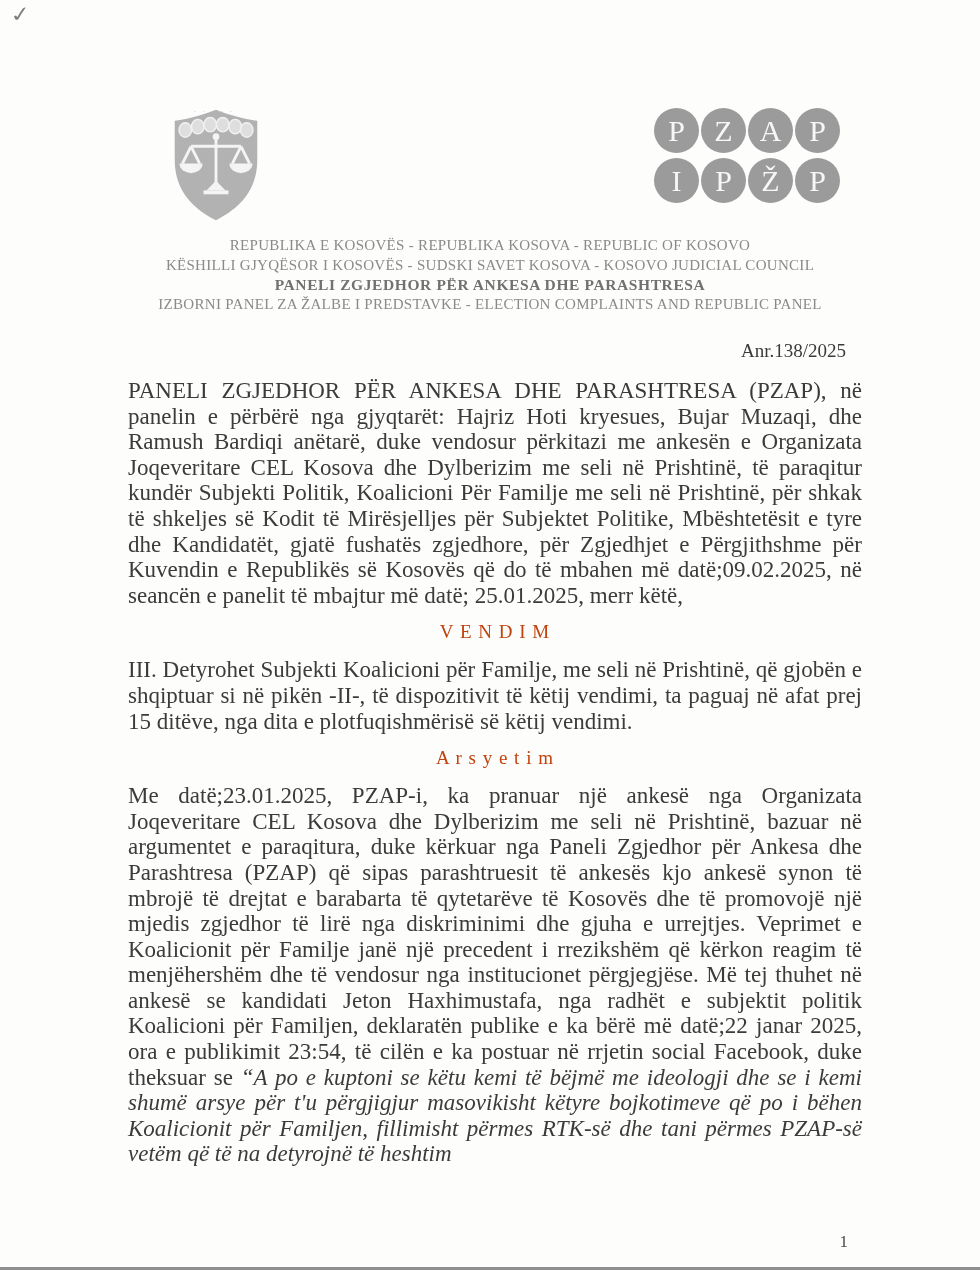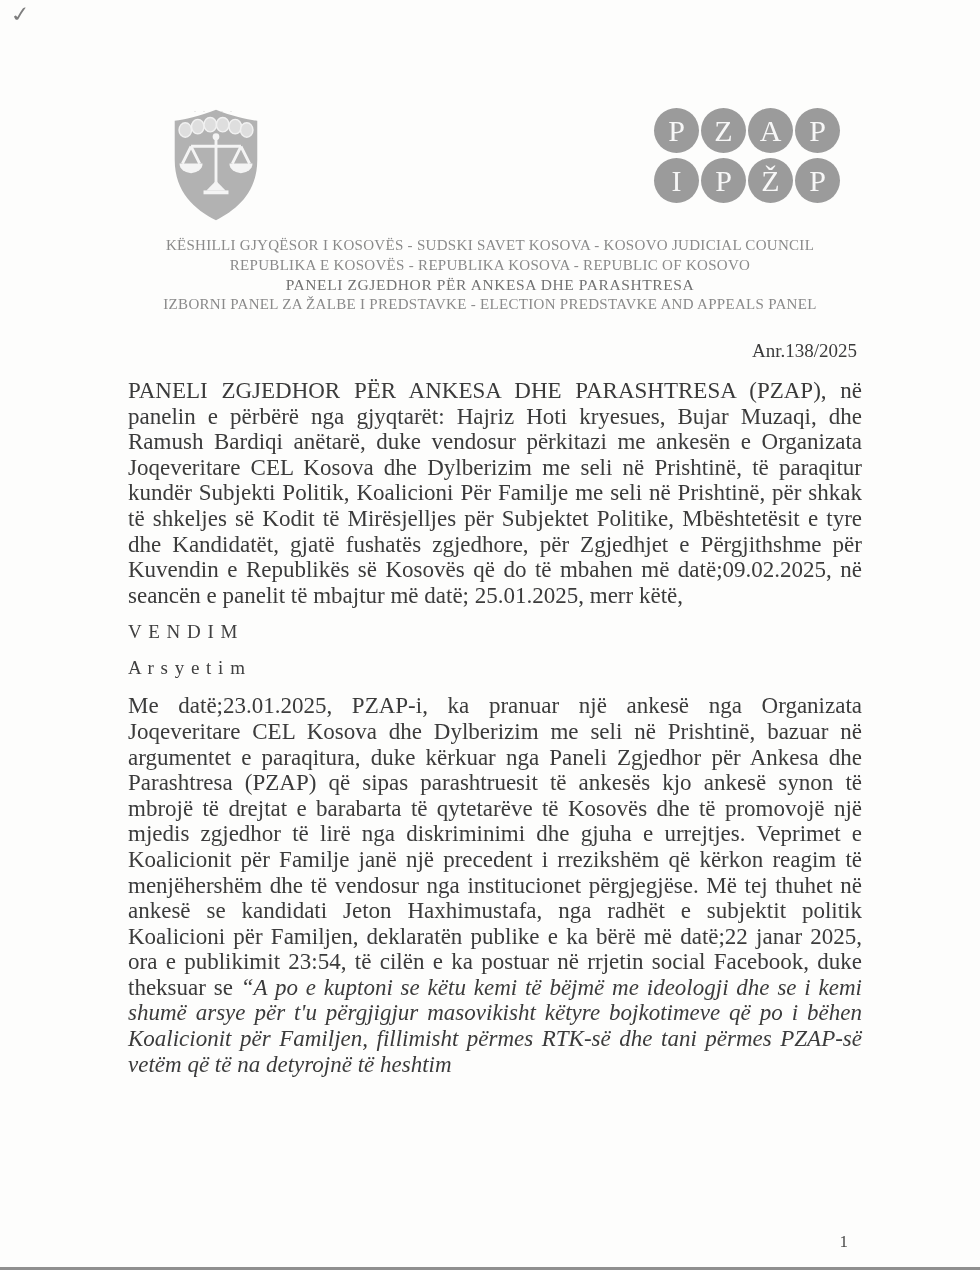--- a/index.html
+++ b/index.html
@@ -20,31 +20,31 @@
   .logo { position:absolute; top:108px; left:654px; }
   .logo-row { display:flex; gap:2px; }
   .logo-row + .logo-row { margin-top:5px; }
   .logo-circle {
     width:45px; height:45px; border-radius:50%; background:#9b9b9b;
     color:#f7f7f7; display:flex; align-items:center; justify-content:center;
     font-size:30px; line-height:1; font-family:"Liberation Serif",serif;
   }
   .org-lines { position:absolute; top:236px; left:0; width:100%; text-align:center;
     color:#8a8a8a; font-size:15px; line-height:19.5px; letter-spacing:0.3px; }
-  .org-line-bold { font-weight:normal; color:#717171; font-size:15.5px; letter-spacing:0.6px; }
+  .org-line-bold { font-weight:bold; color:#717171; font-size:15.5px; letter-spacing:0.6px; }
   
   .content { position:absolute; top:340px; left:128px; width:734px; }
-  .case-number { text-align:right; font-size:19px; margin:0 5px 16px 0; }
+  .case-number { text-align:right; font-size:19px; margin:0 16px 16px 0; }
   p.body-par {
     margin:0 0 13px 0; font-size:23px; line-height:25.6px;
     text-align:justify;
   }
   h2.center-heading {
-    margin:6px 0 14px 0; text-align:left; font-size:19px; font-weight:400;
-    letter-spacing:1px; color:#404040;
+    margin:6px 0 14px 0; text-align:center; font-size:19px; font-weight:400;
+    letter-spacing:1px; color:#c2410c;
   }
   .quote-italic { font-style:italic; }
   .page-number { position:absolute; bottom:18px; right:132px; font-size:17px; color:#4a4a4a; }
   .bottom-edge { position:absolute; bottom:0; left:0; width:100%; height:3px; background:#8f8f8f; }
 </style>
 </head>
 <body>
 
 <div class="page">
 
@@ -84,33 +84,34 @@
     </div>
     <div class="logo-row">
       <span class="logo-circle">I</span>
       <span class="logo-circle">P</span>
       <span class="logo-circle">Ž</span>
       <span class="logo-circle">P</span>
     </div>
   </div>
 
   <div class="org-lines">
+    <div>REPUBLIKA E KOSOVËS - REPUBLIKA KOSOVA - REPUBLIC OF KOSOVO</div>
     <div>KËSHILLI GJYQËSOR I KOSOVËS - SUDSKI SAVET KOSOVA - KOSOVO JUDICIAL COUNCIL</div>
-    <div>REPUBLIKA E KOSOVËS - REPUBLIKA KOSOVA - REPUBLIC OF KOSOVO</div>
     <div class="org-line-bold">PANELI ZGJEDHOR PËR ANKESA DHE PARASHTRESA</div>
-    <div>IZBORNI PANEL ZA ŽALBE I PREDSTAVKE - ELECTION PREDSTAVKE AND APPEALS PANEL</div>
+    <div>IZBORNI PANEL ZA ŽALBE I PREDSTAVKE - ELECTION COMPLAINTS AND REPUBLIC PANEL</div>
   </div>
 
   <div class="content">
     <div class="case-number">Anr.138/2025</div>
 
     <p class="body-par">PANELI ZGJEDHOR PËR ANKESA DHE PARASHTRESA (PZAP), në panelin e përbërë nga gjyqtarët: Hajriz Hoti kryesues, Bujar Muzaqi, dhe Ramush Bardiqi anëtarë, duke vendosur përkitazi me ankesën e Organizata Joqeveritare CEL Kosova dhe Dylberizim me seli në Prishtinë, të paraqitur kundër Subjekti Politik, Koalicioni Për Familje me seli në Prishtinë, për shkak të shkeljes së Kodit të Mirësjelljes për Subjektet Politike, Mbështetësit e tyre dhe Kandidatët, gjatë fushatës zgjedhore, për Zgjedhjet e Përgjithshme për Kuvendin e Republikës së Kosovës që do të mbahen më datë;09.02.2025, në seancën e panelit të mbajtur më datë; 25.01.2025, merr këtë,</p>
 
     <h2 class="center-heading">V E N D I M</h2>
 
+    <p class="body-par">III. Detyrohet Subjekti Koalicioni për Familje, me seli në Prishtinë, që gjobën e shqiptuar si në pikën -II-, të dispozitivit të këtij vendimi, ta paguaj në afat prej 15 ditëve, nga dita e plotfuqishmërisë së këtij vendimi.</p>
 
     <h2 class="center-heading">A r s y e t i m</h2>
 
     <p class="body-par"><span>Me datë;23.01.2025, PZAP-i, ka pranuar një ankesë nga Organizata Joqeveritare CEL Kosova dhe Dylberizim me seli në Prishtinë, bazuar në argumentet e paraqitura, duke kërkuar nga Paneli Zgjedhor për Ankesa dhe Parashtresa (PZAP) që sipas parashtruesit të ankesës kjo ankesë synon të mbrojë të drejtat e barabarta të qytetarëve të Kosovës dhe të promovojë një mjedis zgjedhor të lirë nga diskriminimi dhe gjuha e urrejtjes. Veprimet e Koalicionit për Familje janë një precedent i rrezikshëm që kërkon reagim të menjëhershëm dhe të vendosur nga institucionet përgjegjëse. Më tej thuhet në ankesë se kandidati Jeton Haxhimustafa, nga radhët e subjektit politik Koalicioni për Familjen, deklaratën publike e ka bërë më datë;22 janar 2025, ora e publikimit 23:54, të cilën e ka postuar në rrjetin social Facebook, duke theksuar se </span><span class="quote-italic">“A po e kuptoni se këtu kemi të bëjmë me ideologji dhe se i kemi shumë arsye për t'u përgjigjur masovikisht këtyre bojkotimeve që po i bëhen Koalicionit për Familjen, fillimisht përmes RTK-së dhe tani përmes PZAP-së vetëm që të na detyrojnë të heshtim</span></p>
   </div>
 
   <div class="page-number">1</div>
   <div class="bottom-edge"></div>
 </div>
 

